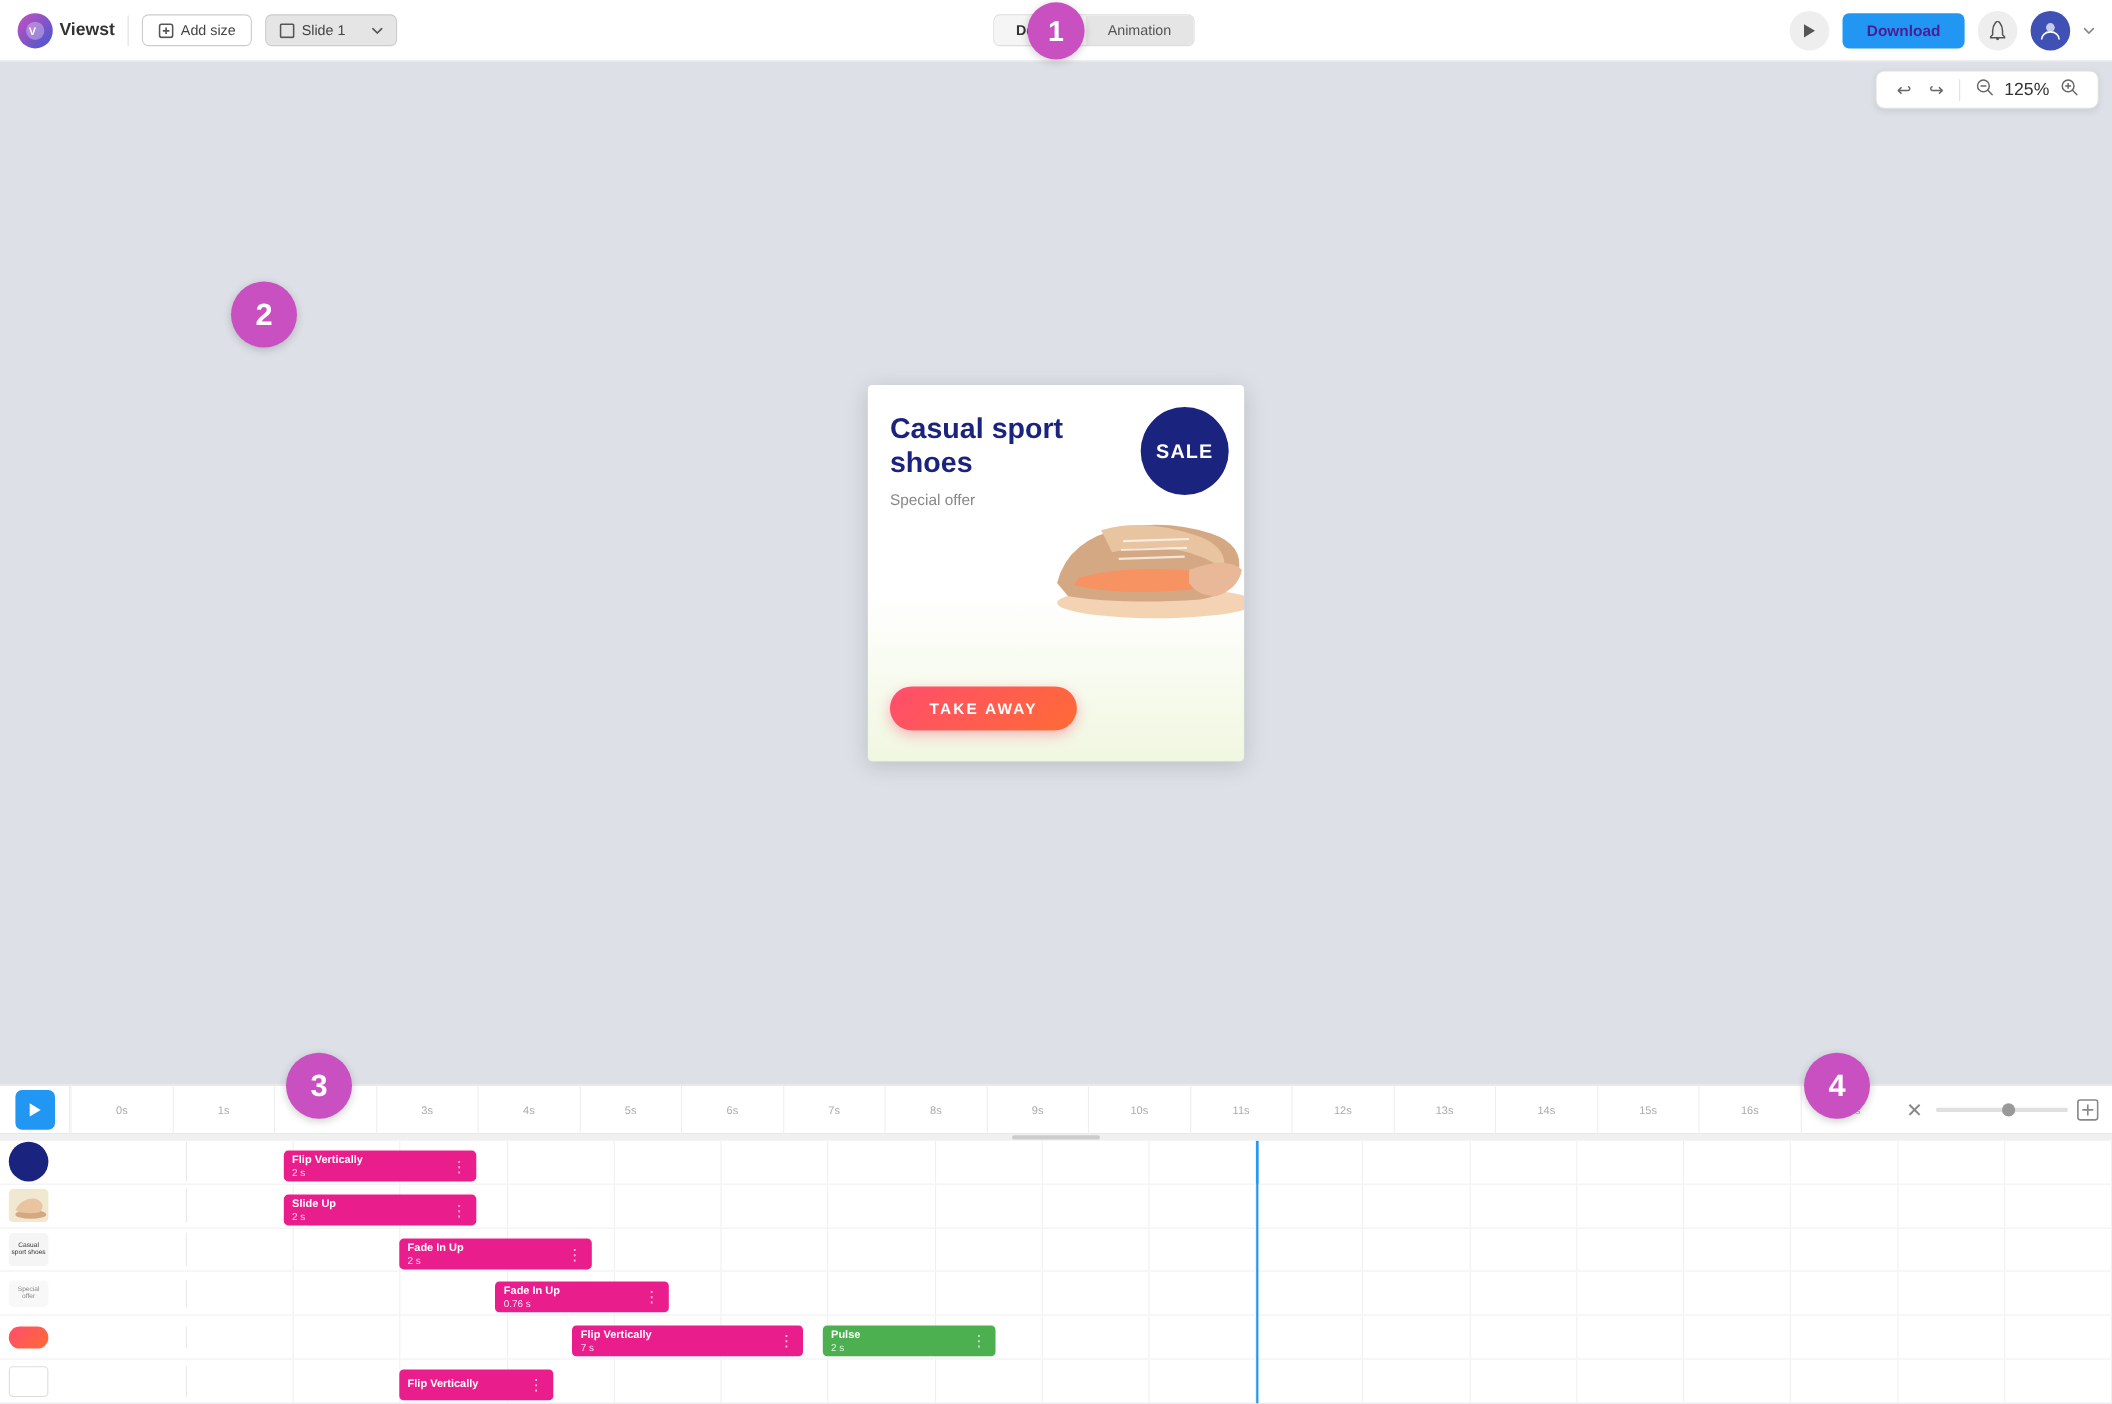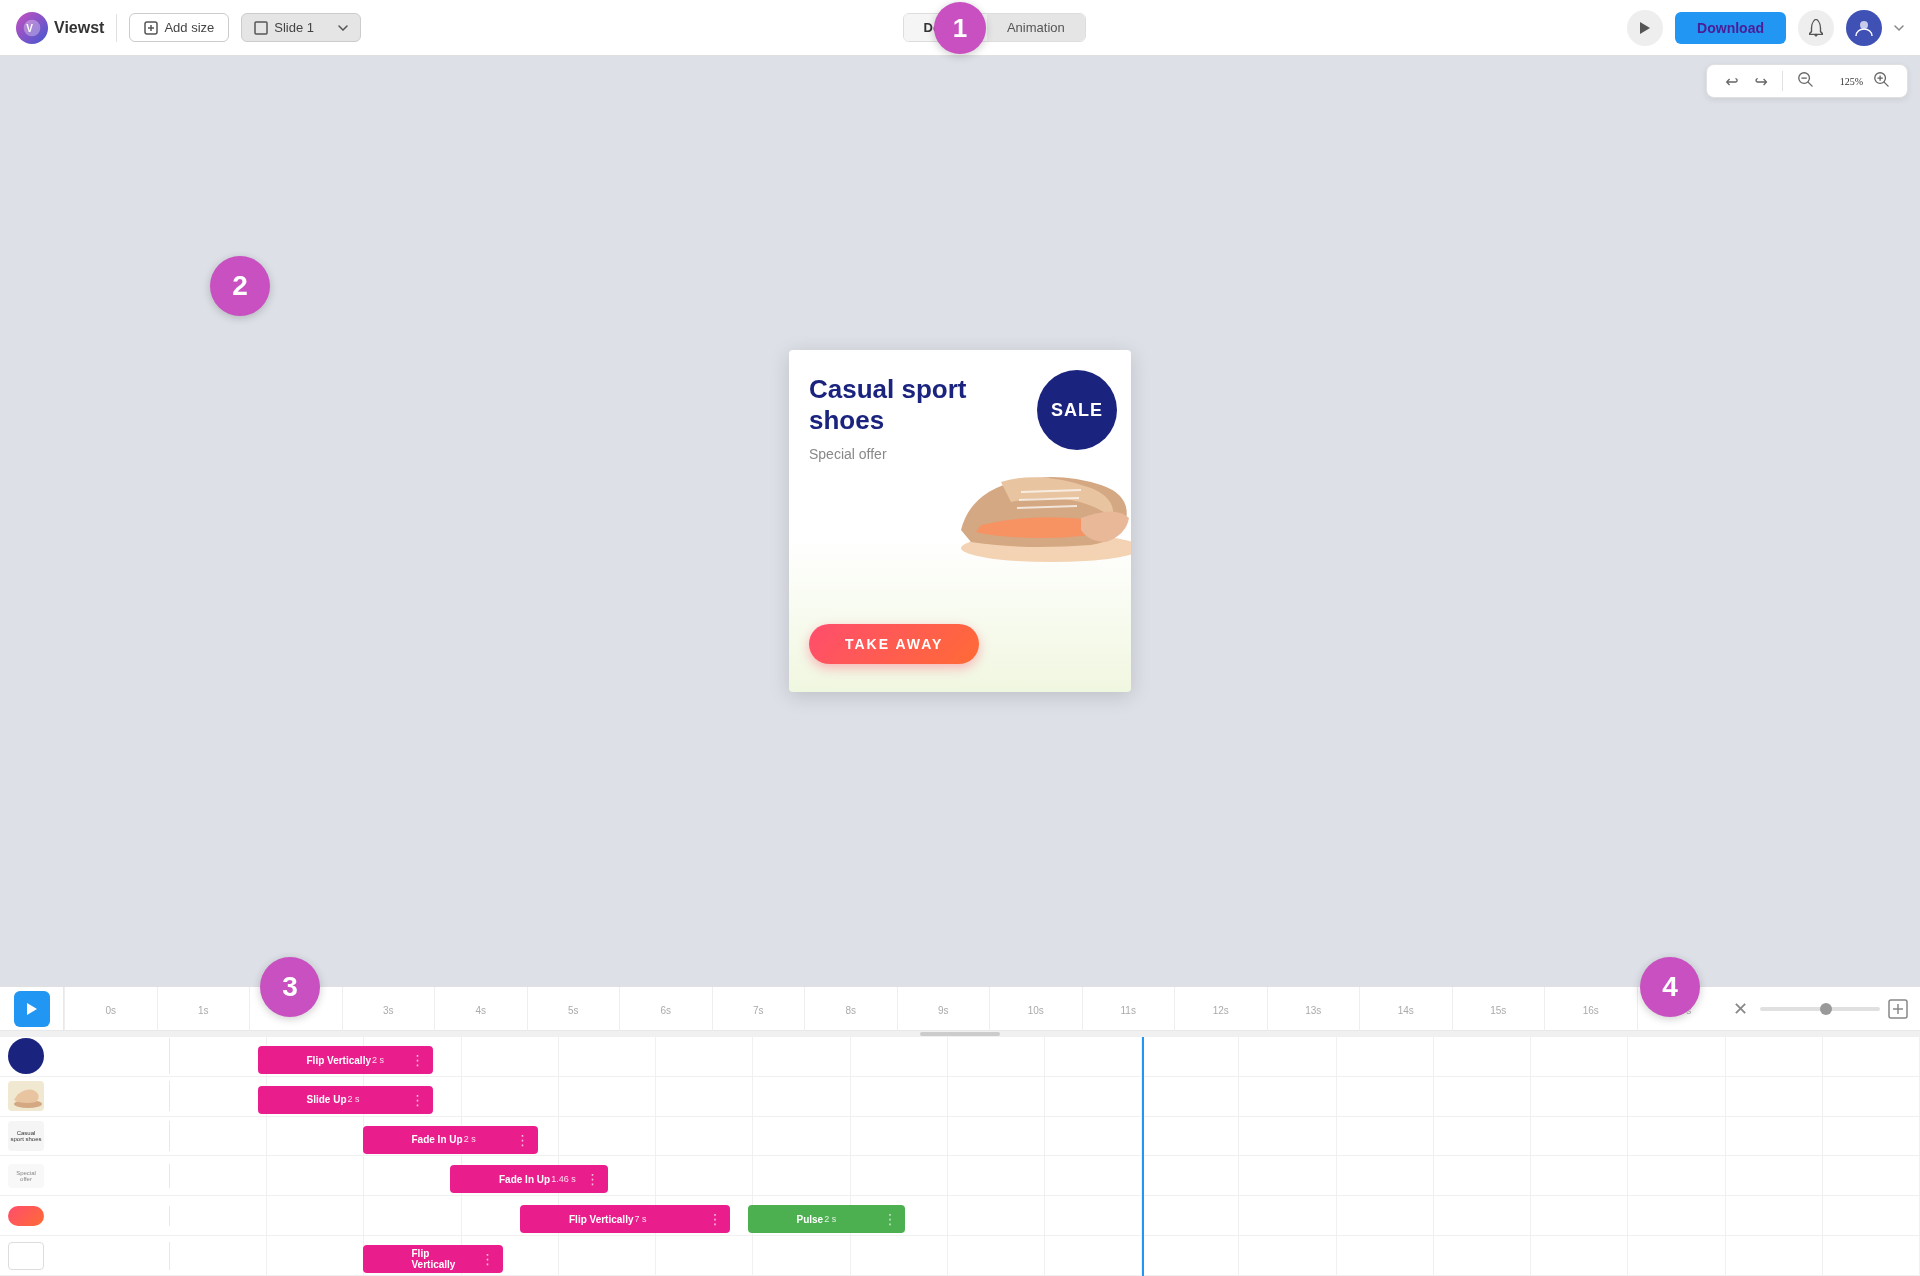--- a/index.html
+++ b/index.html
@@ -58,21 +58,21 @@
     }
 
     
     .zoom-bar {
       position: absolute; top: 64px; right: 12px;
       background: #fff; border: 1px solid #e0e0e0; border-radius: 8px;
       display: flex; align-items: center; gap: 4px; padding: 4px 12px;
       z-index: 10; box-shadow: 0 2px 6px rgba(0,0,0,0.08);
     }
     .zoom-btn { background: none; border: none; cursor: pointer; color: #666; font-size: 16px; padding: 2px 6px; }
-    .zoom-level { font-size: 10px; color: #333; min-width: 40px; text-align: right; font-family: Liberation Serif, serif; }
+    .zoom-level { font-size: 16px; color: #333; min-width: 40px; text-align: left; }
     .zoom-divider { width: 1px; height: 20px; background: #e0e0e0; margin: 0 4px; }
 
     
     .canvas-area {
       position: relative; background: #dde1e7;
       height: calc(1276px - 56px - 290px); display: flex;
       align-items: center; justify-content: center;
     }
 
     
@@ -174,21 +174,21 @@
       width: 170px; flex-shrink: 0; border-right: 1px solid #e8e8e8;
       display: flex; align-items: center; padding: 0 8px; gap: 8px;
     }
 
     .tl-track { flex: 1; position: relative; height: 100%; }
     .tl-block {
       position: absolute; height: 28px; top: 9px; border-radius: 4px;
       display: flex; align-items: center; padding: 0 8px; font-size: 11px; color: #fff; font-weight: 500;
       cursor: pointer;
     }
-    .tl-block-label { display: flex; flex-direction: row; gap: 1px; flex: 1; margin-left: 41px; }
+    .tl-block-label { display: flex; flex-direction: column; gap: 1px; flex: 1; }
     .tl-block-dots { font-size: 14px; margin-left: 4px; color: rgba(255,255,255,0.7); flex-shrink: 0; }
     .tl-block-name { font-size: 10px; font-weight: 600; }
     .tl-block-dur { font-size: 9px; opacity: 0.85; }
 
     .pink { background: #e91e8c; }
     .green { background: #4caf50; }
   </style>
 </head>
 <body>
 
@@ -500,21 +500,21 @@
           <div style="position: absolute; top: 0px; bottom: 0px; left: 61.1111%; width: 5.55556%; border-right: 1px solid rgb(240, 240, 240);"></div>
           <div style="position: absolute; top: 0px; bottom: 0px; left: 66.6667%; width: 5.55556%; border-right: 1px solid rgb(240, 240, 240);"></div>
           <div style="position: absolute; top: 0px; bottom: 0px; left: 72.2222%; width: 5.55556%; border-right: 1px solid rgb(240, 240, 240);"></div>
           <div style="position: absolute; top: 0px; bottom: 0px; left: 77.7778%; width: 5.55556%; border-right: 1px solid rgb(240, 240, 240);"></div>
           <div style="position: absolute; top: 0px; bottom: 0px; left: 83.3333%; width: 5.55556%; border-right: 1px solid rgb(240, 240, 240);"></div>
           <div style="position: absolute; top: 0px; bottom: 0px; left: 88.8889%; width: 5.55556%; border-right: 1px solid rgb(240, 240, 240);"></div>
           <div style="position: absolute; top: 0px; bottom: 0px; left: 94.4444%; width: 5.55556%; border-right: 1px solid rgb(240, 240, 240);"></div>
           <div class="tl-block pink" style="left: 16%; width: 9%;">
             <div class="tl-block-label">
               <span class="tl-block-name">Fade In Up</span>
-              <span class="tl-block-dur">1.46 s</span>
+              <span class="tl-block-dur">0.76 s</span>
             </div>
             <span class="tl-block-dots">⋮</span>
           </div>
         </div>
       </div>
       <div class="tl-row">
         <div class="tl-row-label">
           <div style="width: 36px; height: 20px; border-radius: 10px; background: linear-gradient(135deg, rgb(255, 77, 109), rgb(255, 107, 53)); flex-shrink: 0;"></div>
         </div>
         <div class="tl-track" style="position: relative;">

